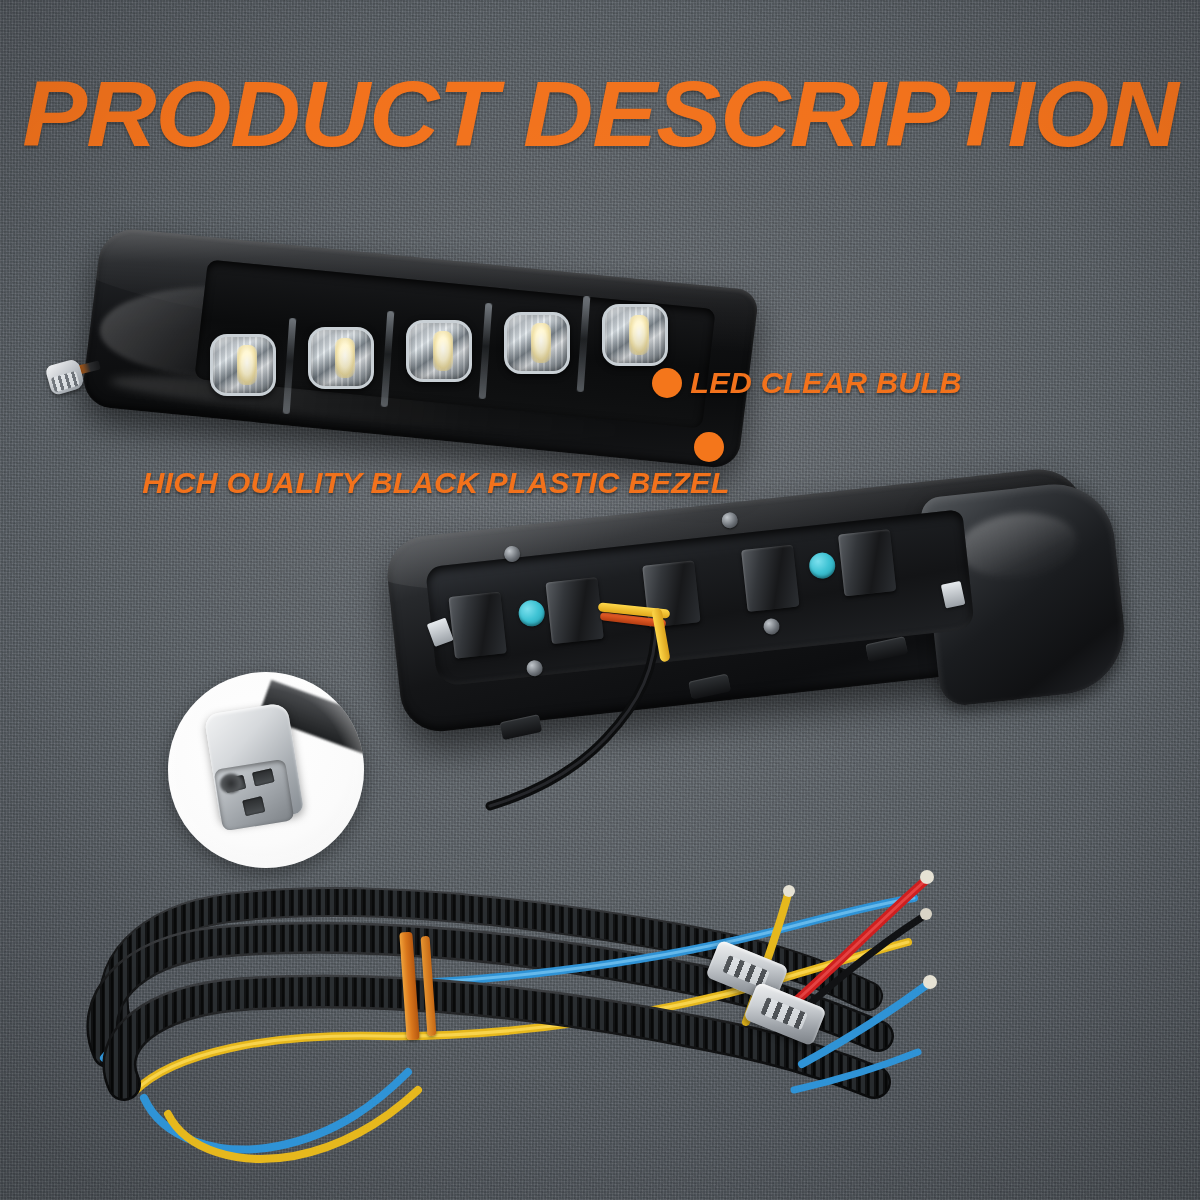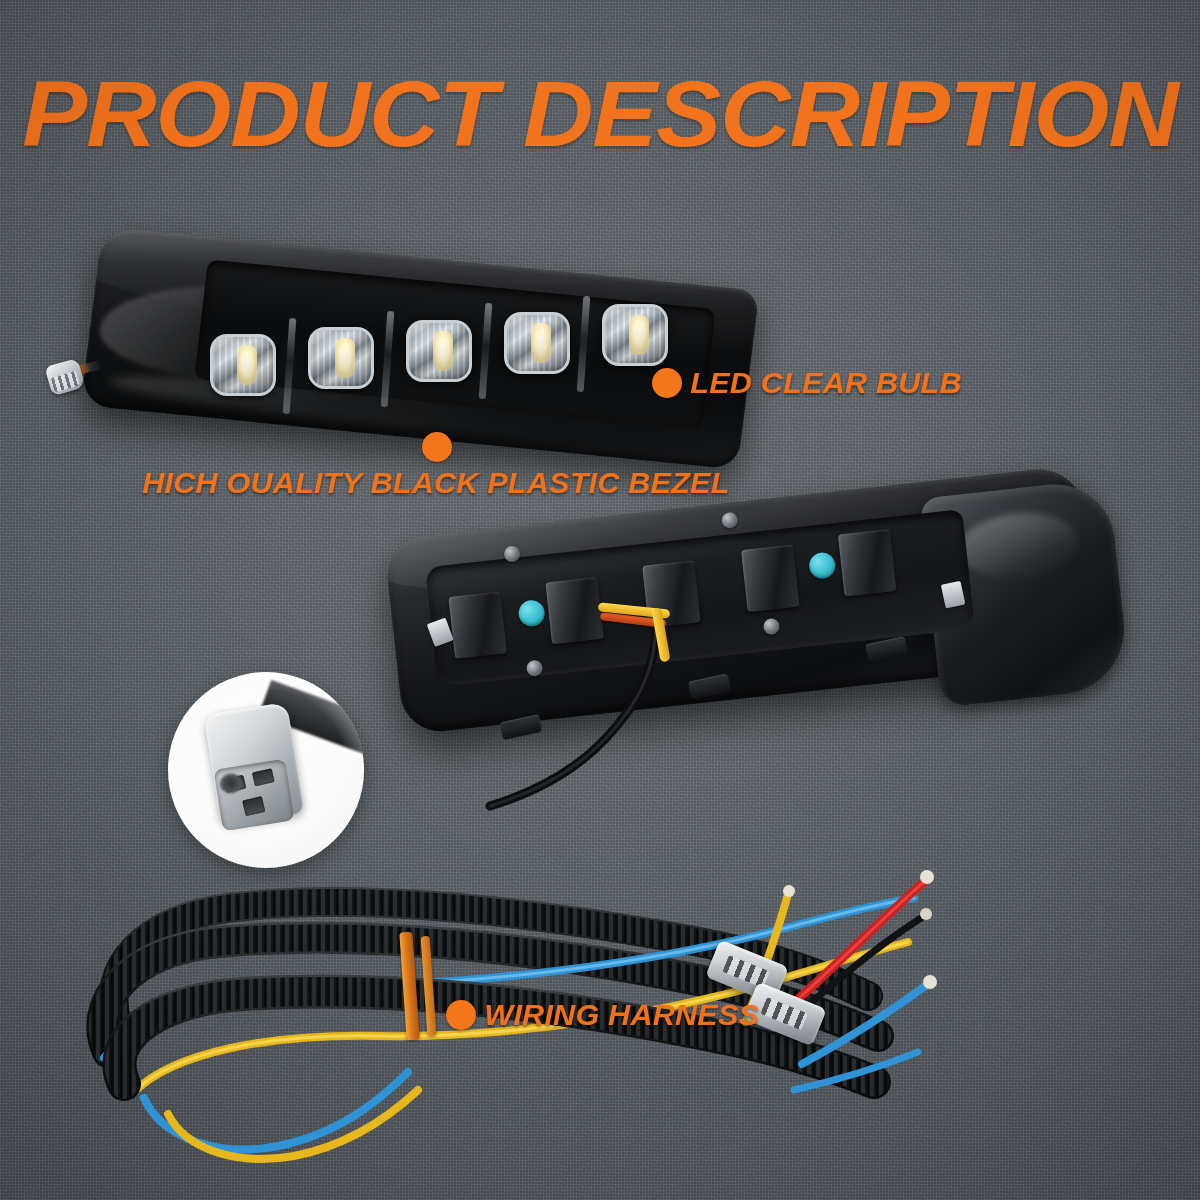--- a/index.html
+++ b/index.html
@@ -86,21 +86,21 @@
     color:#f2721c;
     font-weight:bold;
     font-style:italic;
     font-size:30px;
     letter-spacing:.2px;
     transform:scaleX(1.02);
     text-shadow:0 2px 3px rgba(0,0,0,.45);
   }
 
   #callout-led      { left:652px; top:366px; }
-  #callout-bezel    { left:148px; top:432px; flex-direction:column; align-items:center; gap:4px; }
+  #callout-bezel    { left:148px; top:432px; flex-direction:column; align-items:flex-end; gap:4px; }
   #callout-bezel .dot { margin-left:2px; }
   #callout-plug     { left:424px; top:788px; }
   #callout-harness  { left:446px; top:998px; }
 
   
   #led-assembly {
     position:absolute;
     left:70px; top:244px;
     width:690px; height:230px;
     z-index:20;
@@ -648,19 +648,15 @@
     <span class="dot"></span>
     <span class="ctext">LED CLEAR BULB</span>
   </div>
 
   <div class="callout" id="callout-bezel">
     <span class="dot"></span>
     <span class="ctext">HICH OUALITY BLACK PLASTIC BEZEL</span>
   </div>
 
 
-  <div class="callout" id="callout-harness">
-    <span class="dot"></span>
-    <span class="ctext">WIRING HARNESS</span>
-  </div>
 
   <div class="vignette"></div>
 </div>
 
 </body></html>

